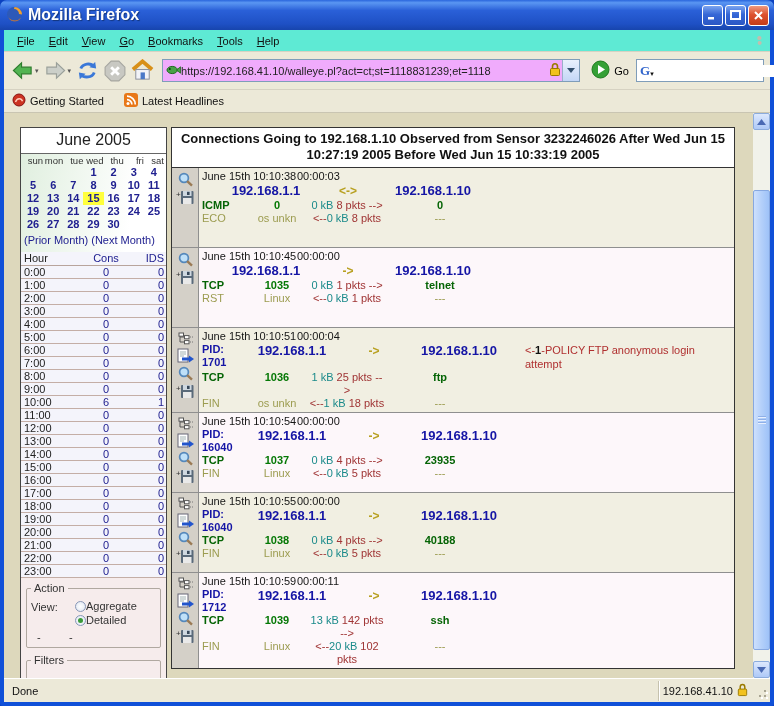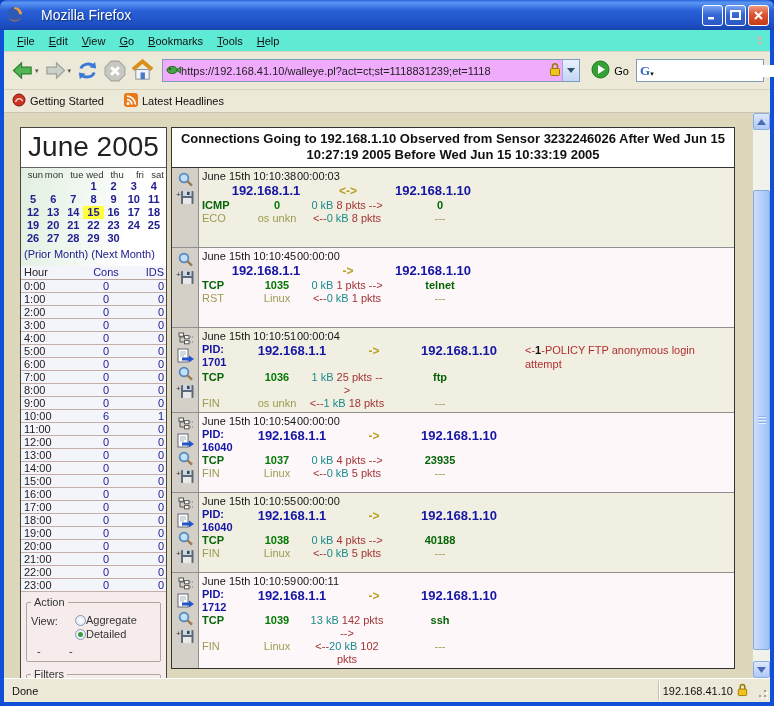--- a/index.html
+++ b/index.html
@@ -3,21 +3,21 @@
 <meta charset="utf-8">
 <style>
   * { box-sizing: border-box; margin: 0; padding: 0; }
   html,body { width:774px; height:706px; overflow:hidden; }
   body { font-family:"Liberation Sans",sans-serif; font-size:11px; background:#0b41c0; }
 
   
   #titlebar { height:30px; border-radius:7px 7px 0 0; padding:0 5px 0 6px;
     background:linear-gradient(180deg,#2a66dd 0%,#5a96f2 9%,#2a60d8 35%,#1e50c4 80%,#1745ad 100%);
     display:flex; align-items:center; }
-  #title-text { color:#fff; font-weight:normal; font-size:14px; margin-left:18px; text-shadow:1px 1px 1px #13357c; flex:1; }
+  #title-text { color:#fff; font-weight:bold; font-size:16px; margin-left:5px; text-shadow:1px 1px 1px #13357c; flex:1; }
   .tb-btn { width:21px; height:21px; border-radius:3px; border:1px solid #fff; margin-left:2px;
     background:linear-gradient(180deg,#7aa4ef,#3667d6 45%,#2a57c4); display:flex; align-items:center; justify-content:center; }
   .tb-btn.close { background:linear-gradient(180deg,#ee9a7e,#dd5230 45%,#c33c18); }
   #winbody { background:#ece9d8; border-left:4px solid #1050d8; border-right:4px solid #1050d8; }
   #winbottom { height:4px; background:#1050d8; border-radius:0 0 3px 3px; }
 
   #menubar { height:22px; display:flex; align-items:center; padding-left:6px;
     background:#5eead4; border-bottom:1px solid #d6d2c2; }
   .menu-item { padding:3px 7px; color:#111; }
   #throbber { margin-left:auto; margin-right:6px; width:9px; height:9px; border:4px dotted #c2beae; border-radius:50%; }
@@ -39,21 +39,21 @@
   #search-input { flex:1; border:0; outline:none; font-size:11px; }
 
   #bookmarksbar { height:23px; display:flex; align-items:center; gap:20px; padding-left:8px;
     background:#ece9d8; border-bottom:1px solid #c9c5b2; }
   .bm-item { display:flex; align-items:center; gap:4px; color:#111; }
 
   
   #content { position:relative; height:565px; background:#ddd8bc; overflow:hidden; }
 
   #sidebar { position:absolute; left:16px; top:14px; width:147px; background:#fff; border:1px solid #444; }
-  #month-title { font-size:28px; text-align:center; color:#222; padding:3px 4px 4px; background:#fff; border-bottom:1px solid #666; }
+  #month-title { font-size:16px; text-align:center; color:#222; padding:3px 4px 4px; background:#fff; border-bottom:1px solid #666; }
   #cal-section { background:linear-gradient(100deg,#e0efdf,#ffffff 75%); padding:1px 0 2px; }
   .dow-row,.date-row { display:flex; padding:0 2px; }
   .dow-cell { width:20.2px; text-align:right; font-size:9.5px; color:#333; }
   .date-cell { width:20.2px; text-align:center; font-weight:bold; color:#202090; font-size:11px; line-height:13px; }
   .date-cell.sel { background:#ffff3c; }
   #cal-links { color:#202090; padding:2px 3px 3px; line-height:14px; }
   #hour-table { font-size:11px; background:#f4f4fb; }
   .hour-hrow { display:flex; line-height:13px; border-bottom:1px solid #b8a49c; color:#222; }
   .hour-row { display:flex; line-height:12px; border-bottom:1px solid #c4aea6; }
   .h-hour { width:62px; padding-left:3px; color:#222; }

